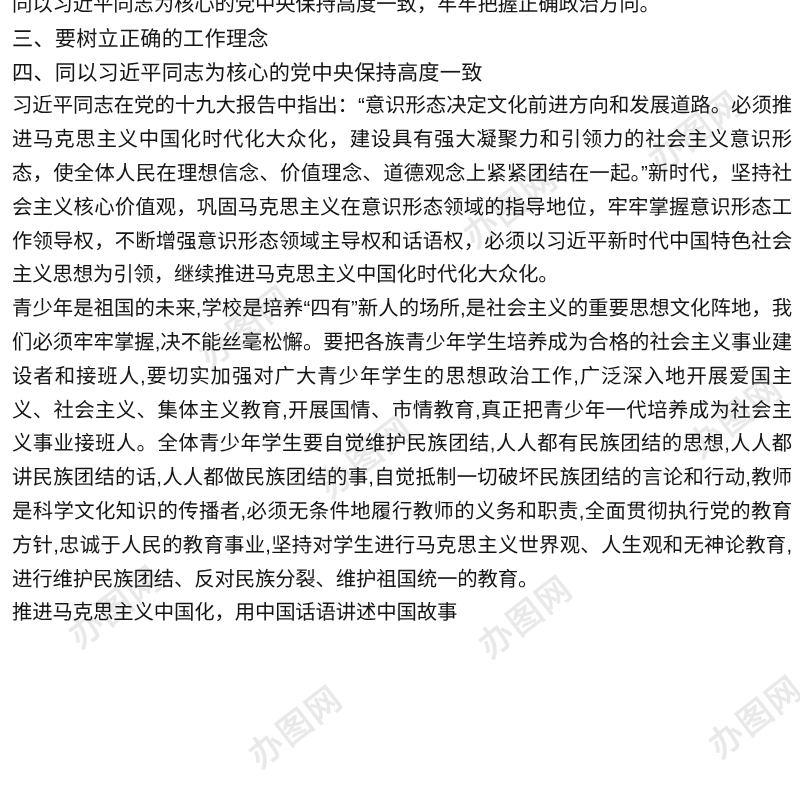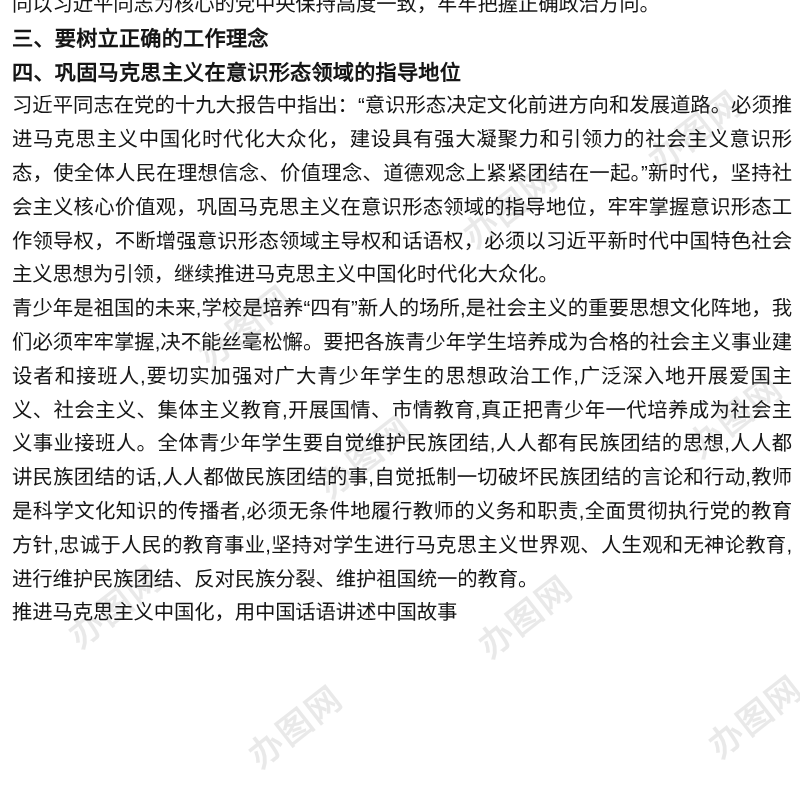--- a/index.html
+++ b/index.html
@@ -36,21 +36,21 @@
     margin: 0;
     font-weight: 400;
     -webkit-font-smoothing: none;
   }
   .para.nojust {
     text-align: left;
   }
   .heading {
     font-size: 21.2px;
     line-height: 33.8px;
-    font-weight: 700;
+    font-weight: 400;
     margin: 0;
     letter-spacing: 0.2px;
   }
   
   .watermark {
     position: absolute;
     color: rgba(0, 0, 0, 0.085);
     font-size: 34px;
     font-weight: 700;
     letter-spacing: 2px;
@@ -86,21 +86,21 @@
   <div class="watermark wm-8">办图网</div>
   <div class="watermark wm-9">办图网</div>
 
   <div id="doc">
 
     <p class="para">同以习近平同志为核心的党中央保持高度一致，牢牢把握正确政治方向。</p>
 
     <h2 class="heading">三、要树立正确的工作理念</h2>
 
 
-    <h2 class="heading">四、巩固马克思主义在意识形态领域的指导地位</h2>
+    <h2 class="heading">四、同以习近平同志为核心的党中央保持高度一致</h2>
 
     <p class="para">习近平同志在党的十九大报告中指出：“意识形态决定文化前进方向和发展道路。必须推进马克思主义中国化时代化大众化，建设具有强大凝聚力和引领力的社会主义意识形态，使全体人民在理想信念、价值理念、道德观念上紧紧团结在一起。”新时代，坚持社会主义核心价值观，巩固马克思主义在意识形态领域的指导地位，牢牢掌握意识形态工作领导权，不断增强意识形态领域主导权和话语权，必须以习近平新时代中国特色社会主义思想为引领，继续推进马克思主义中国化时代化大众化。</p>
 
     <p class="para">青少年是祖国的未来,学校是培养“四有”新人的场所,是社会主义的重要思想文化阵地，我们必须牢牢掌握,决不能丝毫松懈。要把各族青少年学生培养成为合格的社会主义事业建设者和接班人,要切实加强对广大青少年学生的思想政治工作,广泛深入地开展爱国主义、社会主义、集体主义教育,开展国情、市情教育,真正把青少年一代培养成为社会主义事业接班人。全体青少年学生要自觉维护民族团结,人人都有民族团结的思想,人人都讲民族团结的话,人人都做民族团结的事,自觉抵制一切破坏民族团结的言论和行动,教师是科学文化知识的传播者,必须无条件地履行教师的义务和职责,全面贯彻执行党的教育方针,忠诚于人民的教育事业,坚持对学生进行马克思主义世界观、人生观和无神论教育,进行维护民族团结、反对民族分裂、维护祖国统一的教育。</p>
 
     <p class="para nojust">推进马克思主义中国化，用中国话语讲述中国故事</p>
 
   </div>
 </div>
 

